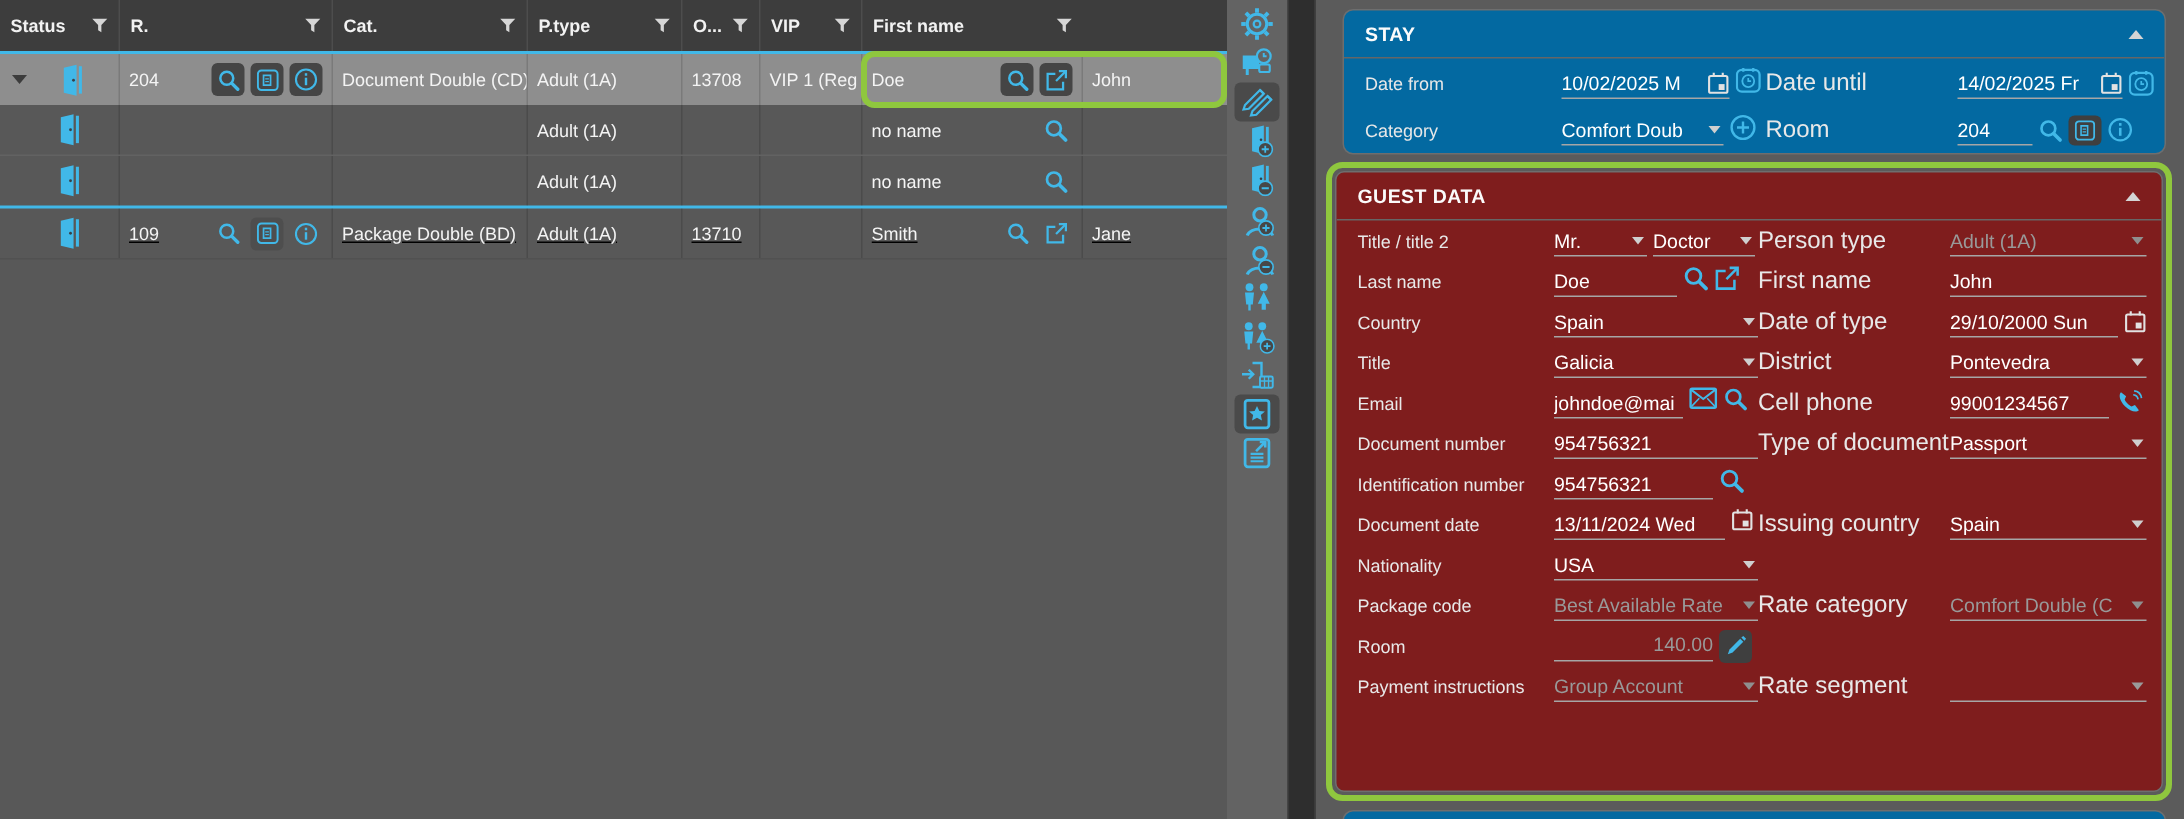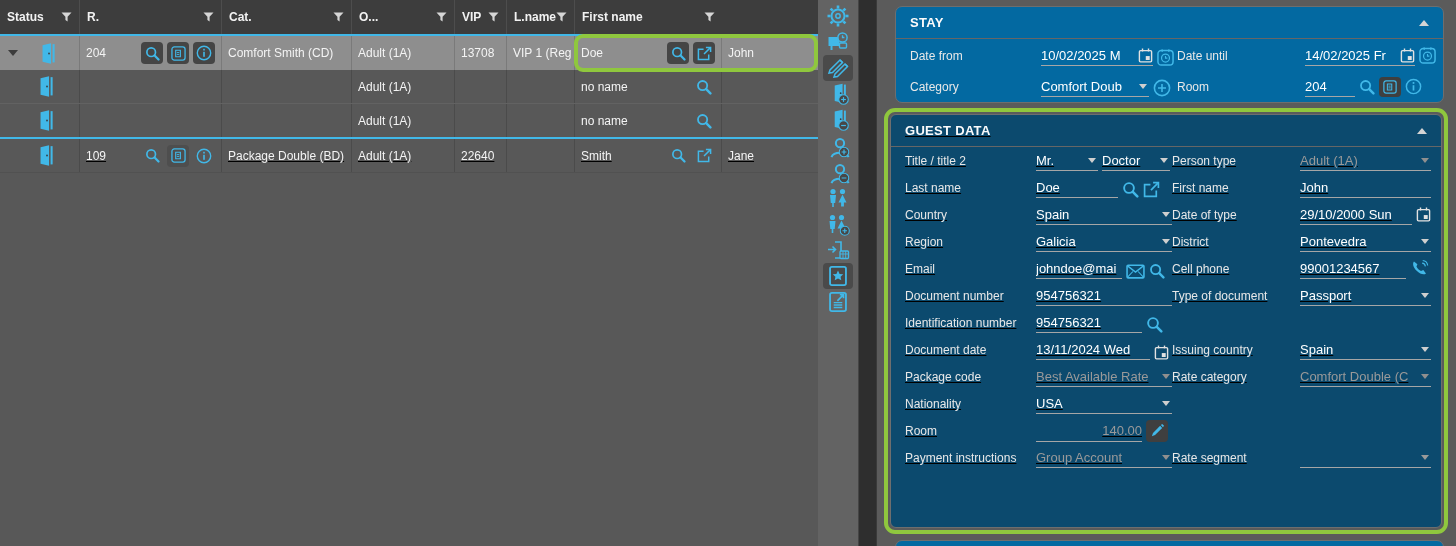--- a/index.html
+++ b/index.html
@@ -37,30 +37,30 @@
   .tool{width:30px;height:26px;display:flex;align-items:center;justify-content:center;border-radius:4px;}
   .tool.on{background:#4a4a4a;}
   .divider{position:absolute;left:858px;top:0;width:19px;height:546px;background:#2e2e2e;border-left:1px solid #454545;border-right:1px solid #3a3a3a;box-sizing:border-box;}
   
   .right-region{position:absolute;left:877px;top:0;width:579px;height:546px;}
   .panel{position:absolute;background:#0369a1;border:1px solid #6e6e6e;border-radius:7px;box-sizing:border-box;overflow:hidden;}
   .stay-panel{left:18px;top:6px;width:549px;height:97px;}
   .stub-panel{left:18px;top:540px;width:549px;height:30px;}
   .green-wrap{position:absolute;left:7px;top:108px;width:564px;height:426px;
               border:4px solid #8fc73e;border-radius:11px;box-sizing:border-box;padding:2px;}
-  .guest-panel{position:relative;width:100%;height:100%;background:#0c4a6e;border:1px solid #6e6e6e;border-radius:6px;box-sizing:border-box;overflow:hidden;text-decoration:underline;}
+  .guest-panel{position:relative;width:100%;height:100%;background:#7f1d1d;border:1px solid #6e6e6e;border-radius:6px;box-sizing:border-box;overflow:hidden;}
   .sect-head{display:flex;align-items:center;justify-content:space-between;height:31px;
              padding:0 14px;border-bottom:1px solid #666;}
   .sect-title{font-weight:bold;font-size:13px;color:#fbfbfb;letter-spacing:0.3px;}
   .tri-up-sm{width:0;height:0;border-left:5px solid transparent;border-right:5px solid transparent;border-bottom:6px solid #d4d4d4;}
   .frow{display:flex;align-items:center;height:27px;padding:0 9px 0 14px;}
   .stay-panel .frow{height:29px;margin-top:2px;}
   .flabel{width:131px;min-width:131px;font-size:12px;color:#e8e8e8;overflow:hidden;white-space:nowrap;}
-  .rlabel{width:128px;min-width:128px;font-size:12px;color:#e8e8e8;overflow:hidden;white-space:nowrap;}
-  .lzone{width:136px;min-width:136px;display:flex;align-items:flex-end;gap:4px;}
+  .rlabel{width:128px;min-width:128px;font-size:16px;color:#e8e8e8;overflow:hidden;white-space:nowrap;}
+  .lzone{width:136px;min-width:136px;display:flex;align-items:flex-start;gap:4px;}
   .rzone{width:131px;min-width:131px;display:flex;align-items:center;gap:4px;}
   .uline{border-bottom:1px solid #a6a6a6;display:flex;align-items:center;gap:3px;height:21px;
          color:#fff;font-size:13px;overflow:hidden;white-space:nowrap;box-sizing:border-box;}
   .uline .txt{flex:1;overflow:hidden;white-space:nowrap;}
   .muted .txt{color:#999;}
   .right-al .txt{text-align:right;}
   .dda{width:0;height:0;border-left:4.5px solid transparent;border-right:4.5px solid transparent;border-top:5.5px solid #cfcfcf;margin:0 2px 0 2px;flex:none;}
   .muted .dda{border-top-color:#8f8f8f;}
   .iconbtn{width:22px;height:22px;min-width:22px;border-radius:4px;background:#3f3f3f;
            display:flex;align-items:center;justify-content:center;flex:none;}
@@ -162,33 +162,33 @@
           <use href="#s-funnel"></use>
         </svg>
     </div>
     <div class="hcell">
       <span>Cat.</span>
       <svg width="11" height="10">
           <use href="#s-funnel"></use>
         </svg>
     </div>
     <div class="hcell">
+      <span>P.type</span>
+      <svg width="11" height="10">
+          <use href="#s-funnel"></use>
+        </svg>
+    </div>
+    <div class="hcell">
       <span>O...</span>
       <svg width="11" height="10">
           <use href="#s-funnel"></use>
         </svg>
     </div>
     <div class="hcell">
       <span>VIP</span>
-      <svg width="11" height="10">
-          <use href="#s-funnel"></use>
-        </svg>
-    </div>
-    <div class="hcell">
-      <span>L.name</span>
       <svg width="11" height="10">
           <use href="#s-funnel"></use>
         </svg>
     </div>
     <div class="hcell" style="border-right:none">
       <span>First name</span>
       <svg width="11" height="10">
           <use href="#s-funnel"></use>
         </svg>
     </div>
@@ -212,21 +212,21 @@
           <svg width="15" height="15">
             <use href="#s-doc"></use>
           </svg>
         </span>
       <span class="iconbtn" style="background:#454545">
           <svg width="16" height="16">
             <use href="#s-info"></use>
           </svg>
         </span>
     </div>
-    <div class="tcell">Comfort Smith (CD)</div>
+    <div class="tcell">Document Double (CD)</div>
     <div class="tcell">Adult (1A)</div>
     <div class="tcell">13708</div>
     <div class="tcell">VIP 1 (Reg</div>
     <div class="tcell">
       <span class="grow">Doe</span>
       <span class="iconbtn" style="background:#454545">
           <svg width="15" height="15">
             <use href="#s-search"></use>
           </svg>
         </span>
@@ -302,21 +302,21 @@
           </svg>
         </span>
       <span class="iconbtn flat">
           <svg width="16" height="16">
             <use href="#s-info"></use>
           </svg>
         </span>
     </div>
     <div class="tcell">Package Double (BD)</div>
     <div class="tcell">Adult (1A)</div>
-    <div class="tcell">22640</div>
+    <div class="tcell">13710</div>
     <div class="tcell"></div>
     <div class="tcell">
       <span class="grow">Smith</span>
       <span class="iconbtn flat">
           <svg width="15" height="15">
             <use href="#s-search"></use>
           </svg>
         </span>
       <span class="iconbtn flat">
           <svg width="15" height="15">
@@ -583,21 +583,21 @@
         <span class="uline" style="width:112px">
           <span class="txt">29/10/2000 Sun</span>
         </span>
         <svg width="15" height="15">
               <use href="#s-cal"></use>
             </svg>
       </span>
     </div>
 
     <div class="frow">
-      <span class="flabel">Region</span>
+      <span class="flabel">Title</span>
       <span class="lzone">
         <span class="uline dd" style="width:136px">
           <span class="txt">Galicia</span>
           <span class="dda"></span>
         </span>
       </span>
       <span class="rlabel">District</span>
       <span class="rzone">
         <span class="uline dd" style="width:131px">
           <span class="txt">Pontevedra</span>
@@ -681,46 +681,46 @@
       <span class="rlabel">Issuing country</span>
       <span class="rzone">
         <span class="uline dd" style="width:131px">
           <span class="txt">Spain</span>
           <span class="dda"></span>
         </span>
       </span>
     </div>
 
     <div class="frow">
+      <span class="flabel">Nationality</span>
+      <span class="lzone">
+        <span class="uline dd" style="width:136px">
+          <span class="txt">USA</span>
+          <span class="dda"></span>
+        </span>
+      </span>
+      <span class="rlabel"></span>
+          <span class="rzone"></span>
+    </div>
+
+    <div class="frow">
       <span class="flabel">Package code</span>
       <span class="lzone">
         <span class="uline dd muted" style="width:136px">
           <span class="txt">Best Available Rate</span>
           <span class="dda"></span>
         </span>
       </span>
       <span class="rlabel">Rate category</span>
       <span class="rzone">
         <span class="uline dd muted" style="width:131px">
           <span class="txt">Comfort Double (C</span>
           <span class="dda"></span>
         </span>
       </span>
-    </div>
-
-    <div class="frow">
-      <span class="flabel">Nationality</span>
-      <span class="lzone">
-        <span class="uline dd" style="width:136px">
-          <span class="txt">USA</span>
-          <span class="dda"></span>
-        </span>
-      </span>
-      <span class="rlabel"></span>
-          <span class="rzone"></span>
     </div>
 
     <div class="frow">
       <span class="flabel">Room</span>
       <span class="lzone">
         <span class="uline muted right-al" style="width:106px">
           <span class="txt">140.00</span>
         </span>
         <span class="iconbtn" style="background:#3f3f3f">
               <svg width="15" height="15">

